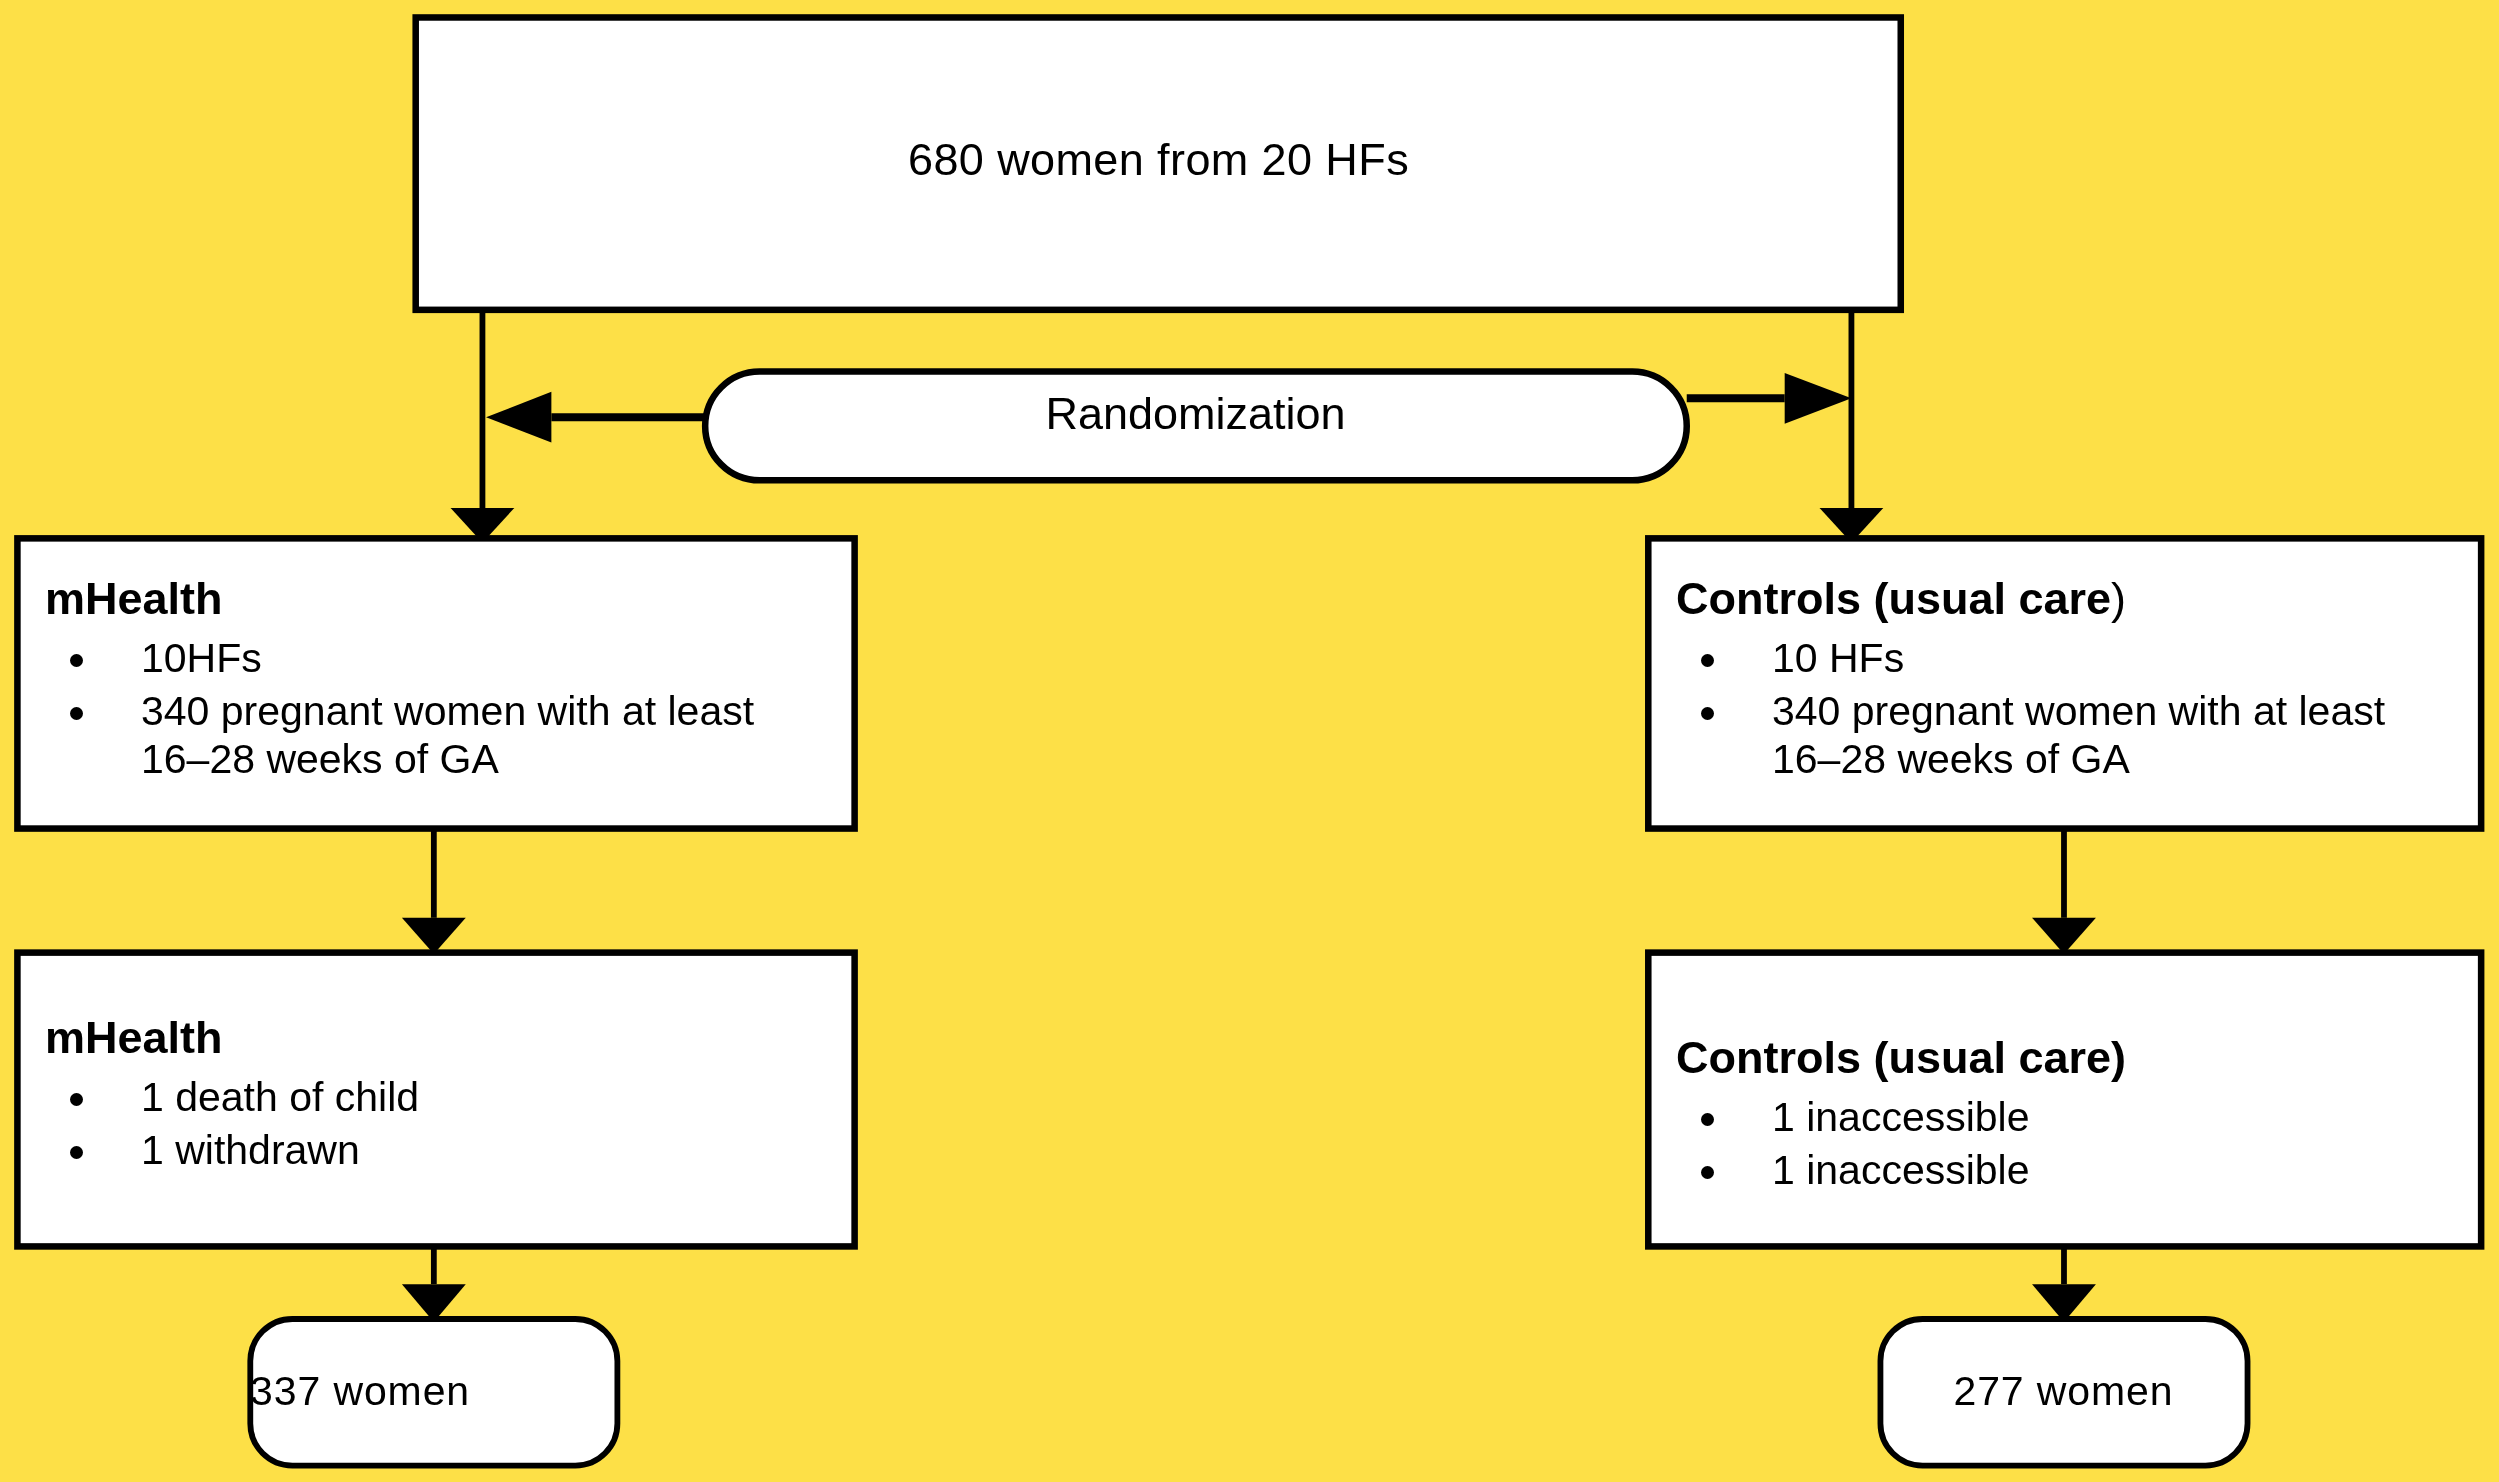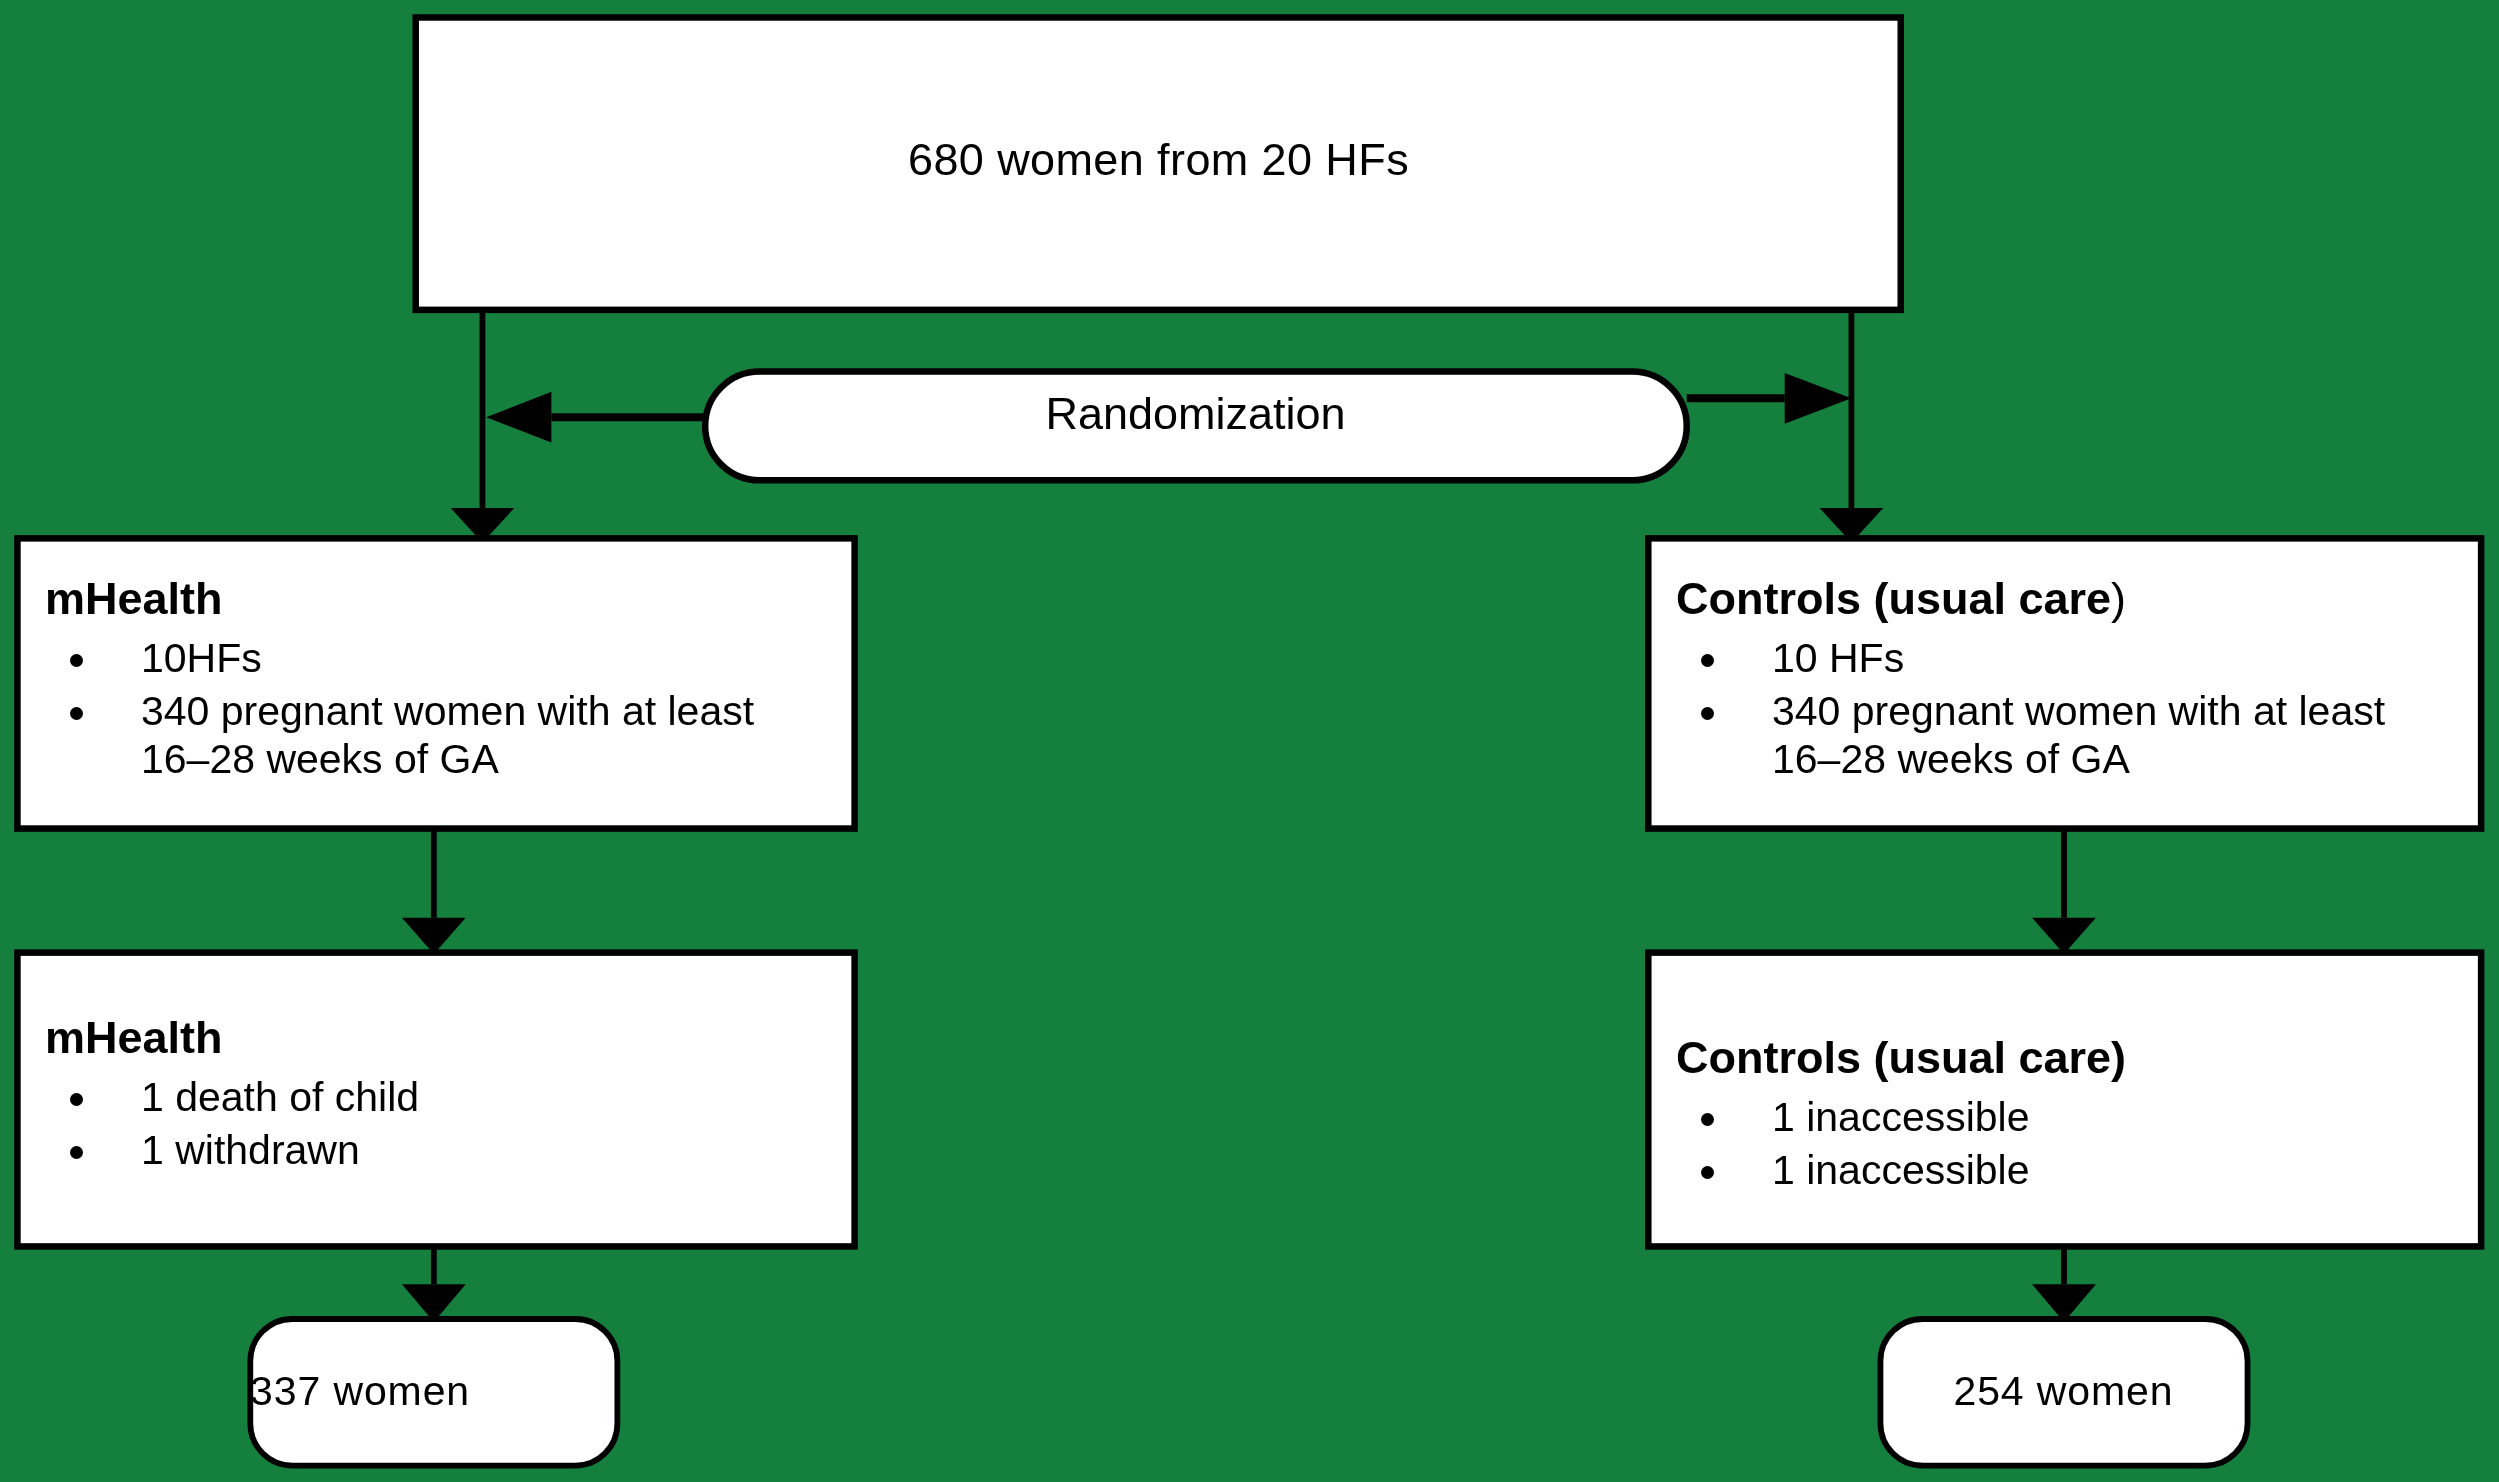--- a/index.html
+++ b/index.html
@@ -5,21 +5,21 @@
 <style>
   html, body {
     margin: 0;
     padding: 0;
     background: #ffffff;
   }
   #canvas {
     position: relative;
     width: 2500px;
     height: 1483px;
-    background: #15803d;
+    background: #fde047;
     font-family: "Liberation Sans", sans-serif;
     color: #000000;
     overflow: hidden;
   }
   svg.layer {
     position: absolute;
     left: 0;
     top: 0;
     width: 2500px;
     height: 1483px;
@@ -165,17 +165,17 @@
       <li>1 inaccessible</li>
       <li>1 inaccessible</li>
     </ul>
   </div>
 
   <div class="node-text" style="left:250px; top:1368px; width:367px; ">
     <span class="outcome-label">337 women</span>
   </div>
 
   <div class="node-text" style="left:1880px; top:1368px; width:367px; text-align:center;">
-    <span class="outcome-label">254 women</span>
+    <span class="outcome-label">277 women</span>
   </div>
 
 </div>
 
 
 </body></html>

